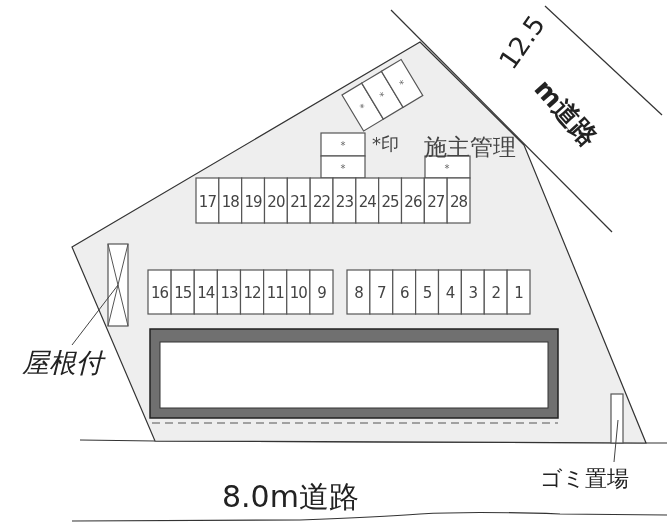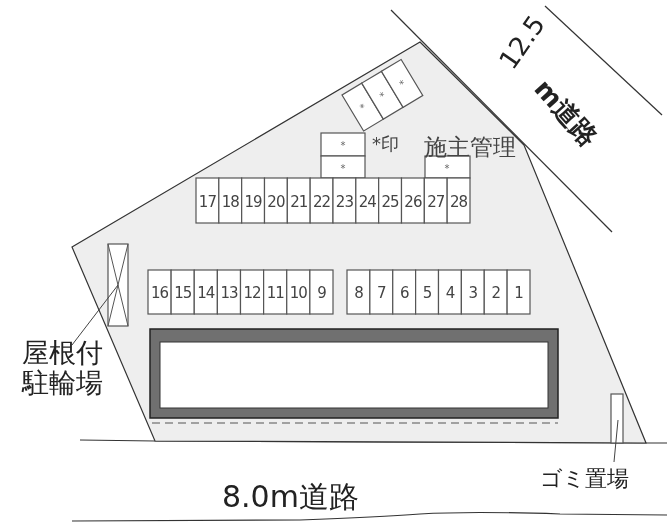--- a/index.html
+++ b/index.html
@@ -127,20 +127,19 @@
     <line x1="618" y1="420" x2="614" y2="462" stroke="#444" stroke-width="1"></line>
   </g>
 </svg>
 
 <div class="label" style="left:494px; top:58px; font-size:26px; transform:rotate(-55deg); transform-origin:left top;">12.5</div>
 <div class="label" style="left:550px; top:74px; font-size:26px; font-weight:bold; transform:rotate(48deg); transform-origin:left top;">m道路</div>
 
 <div class="note" style="left:372px; top:132px; font-size:18px;">*印</div>
 <div class="note" style="left:424px; top:132px; font-size:23px;">施主管理</div>
 
-<div class="label" style="left:22px; top:338px; font-size:27px;">
+<div class="label" style="left:22px; top:348px; font-size:27px;font-style:italic;">
   <div>屋根付</div>
-  <div>駐輪場</div>
 </div>
 
 <div class="label" style="left:222px; top:480px; font-size:30px;">8.0m道路</div>
 
 <div class="label" style="left:540px; top:467px; font-size:22px;">ゴミ置場</div>
 
 </body></html>

